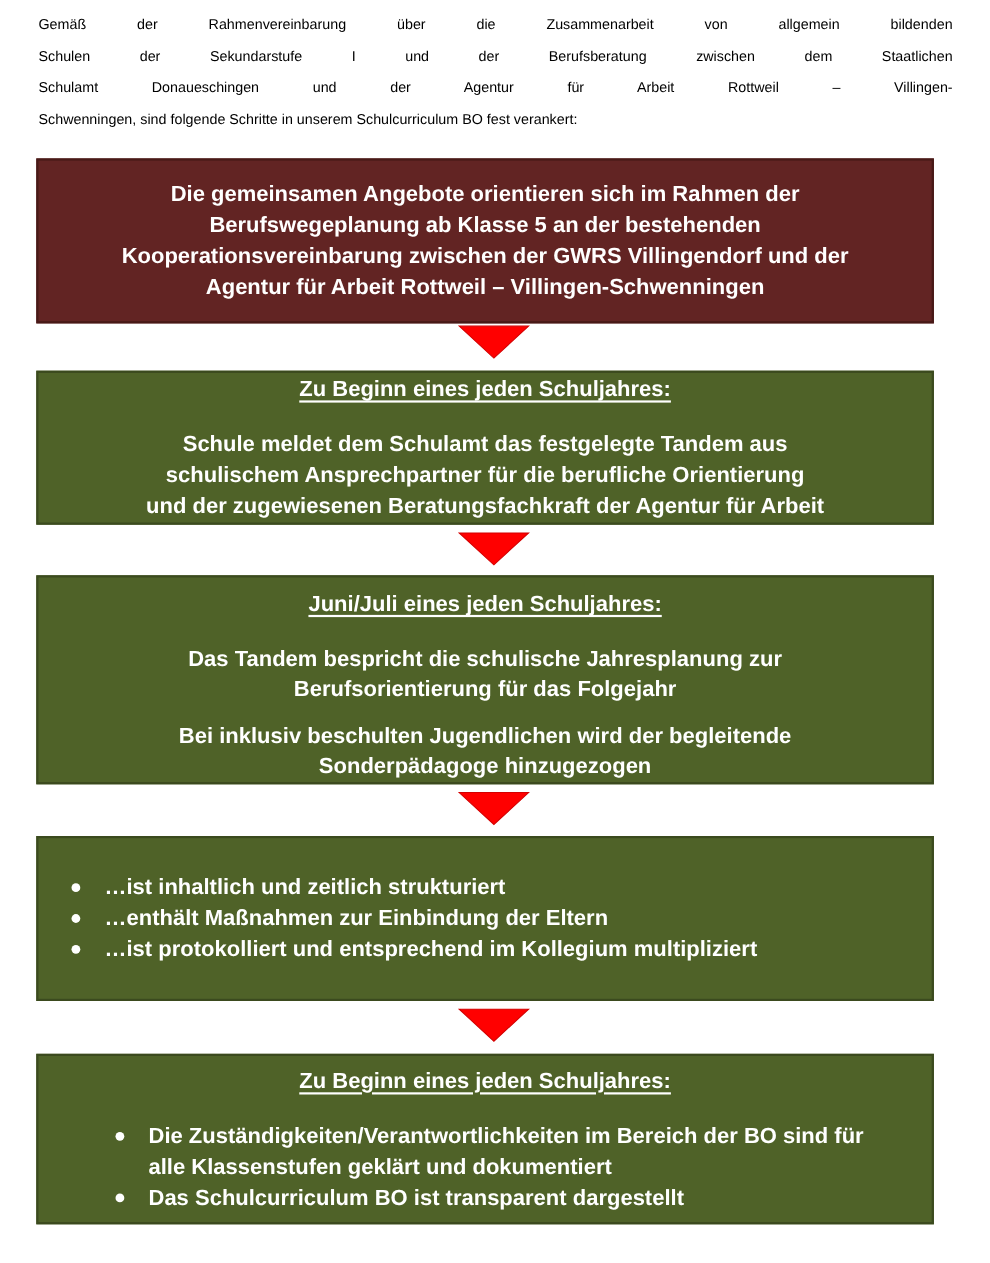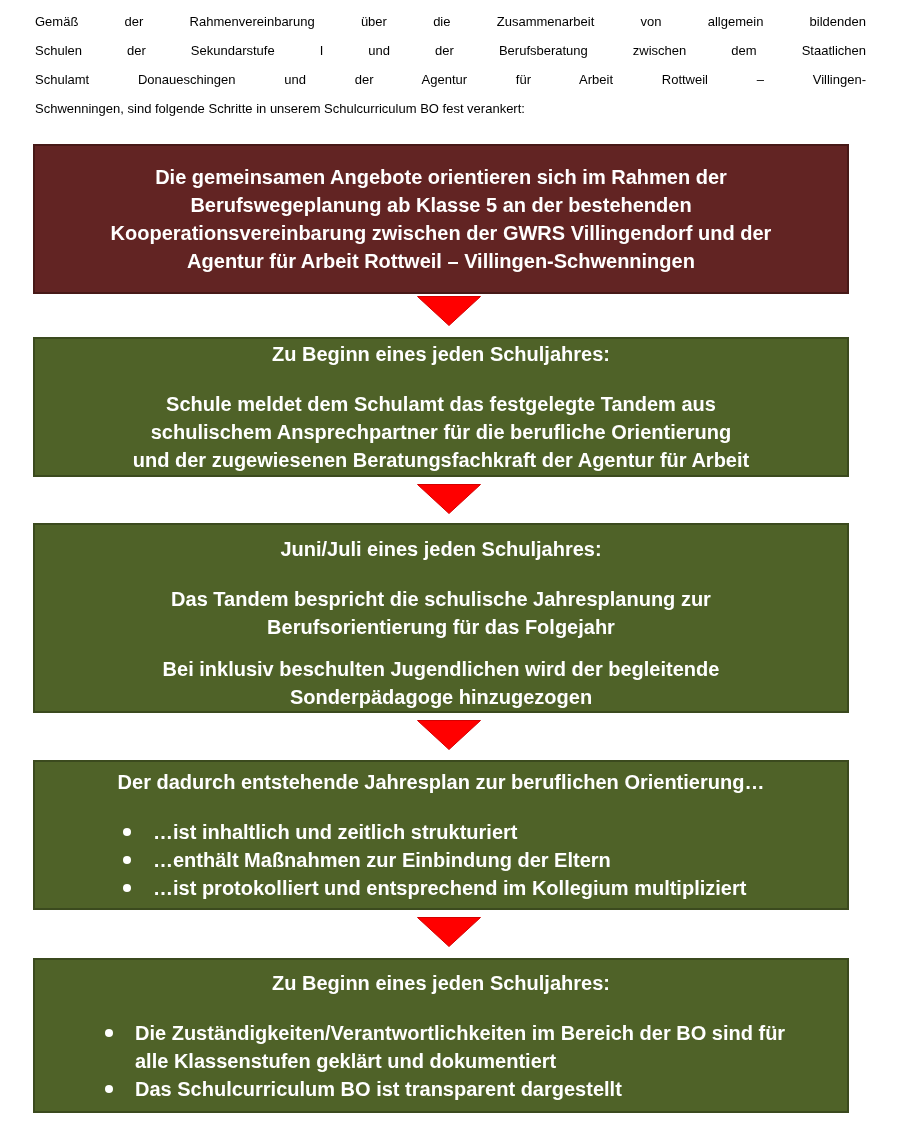--- a/index.html
+++ b/index.html
@@ -54,40 +54,41 @@
     color: var(--box_text);
     font-weight: bold;
     font-size: 20px;
     line-height: 28px;
     text-align: center;
   }
   .box.maroon { background: var(--maroon_bg); border-color: var(--maroon_border); }
   .box.olive  { background: var(--olive_bg);  border-color: var(--olive_border); }
 
   .box-title {
+    text-decoration: underline;
     text-decoration-thickness: 2px;
     text-underline-offset: 4px;
     margin-bottom: 22px;
   }
   .para + .para { margin-top: 14px; }
 
   .bullet-row {
     display: flex;
     align-items: flex-start;
     text-align: left;
   }
   .bullet-row .dot {
     flex: none;
     width: 8px;
     height: 8px;
     border-radius: 50%;
     background: var(--box_text);
     margin: 10px 22px 0 0;
   }
-  .box-yearplan .bullet-row { padding-left: 52px; padding-right: 16px; margin-left: 36px; }
+  .box-yearplan .bullet-row { padding-left: 30px; padding-right: 16px; }
   .box-startyear2 .bullet-row { padding-left: 70px; padding-right: 0; }
 
   
   .arrow {
     position: absolute;
     left: 416px;
     width: 66px;
     height: 32px;
     display: block;
   }
@@ -141,21 +142,20 @@
       <div>Bei inklusiv beschulten Jugendlichen wird der begleitende</div>
       <div>Sonderpädagoge hinzugezogen</div>
     </div>
   </section>
 
   <svg class="arrow" style="top:719px;" viewBox="0 0 66 32" aria-hidden="true">
     <polygon points="1.5,1.5 64.5,1.5 33,30.5"></polygon>
   </svg>
 
   <section class="box olive box-yearplan" style="top:760px; height:150px;">
-    <div class="box-title">Der dadurch entstehende Jahresplan zur beruflichen Orientierung…</div>
     <div class="bullet-row">
       <span class="dot"></span>
       <div>…ist inhaltlich und zeitlich strukturiert</div>
     </div>
     <div class="bullet-row">
       <span class="dot"></span>
       <div>…enthält Maßnahmen zur Einbindung der Eltern</div>
     </div>
     <div class="bullet-row">
       <span class="dot"></span>

